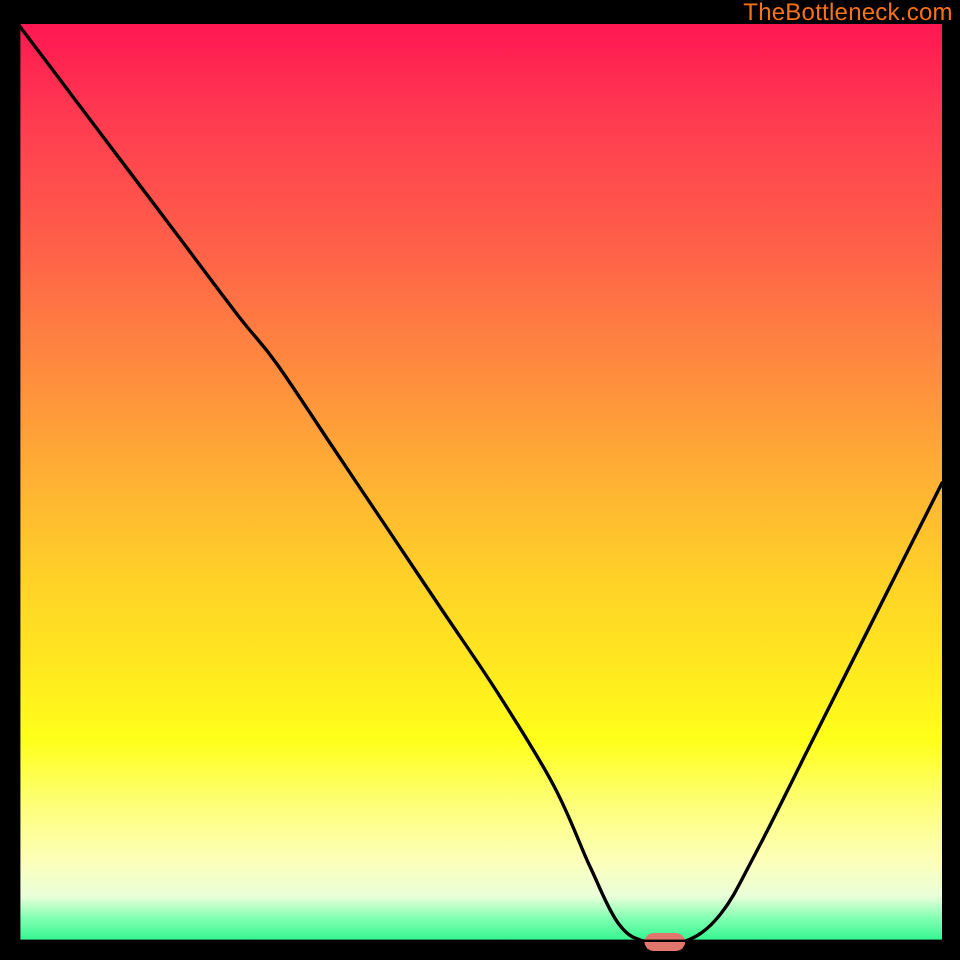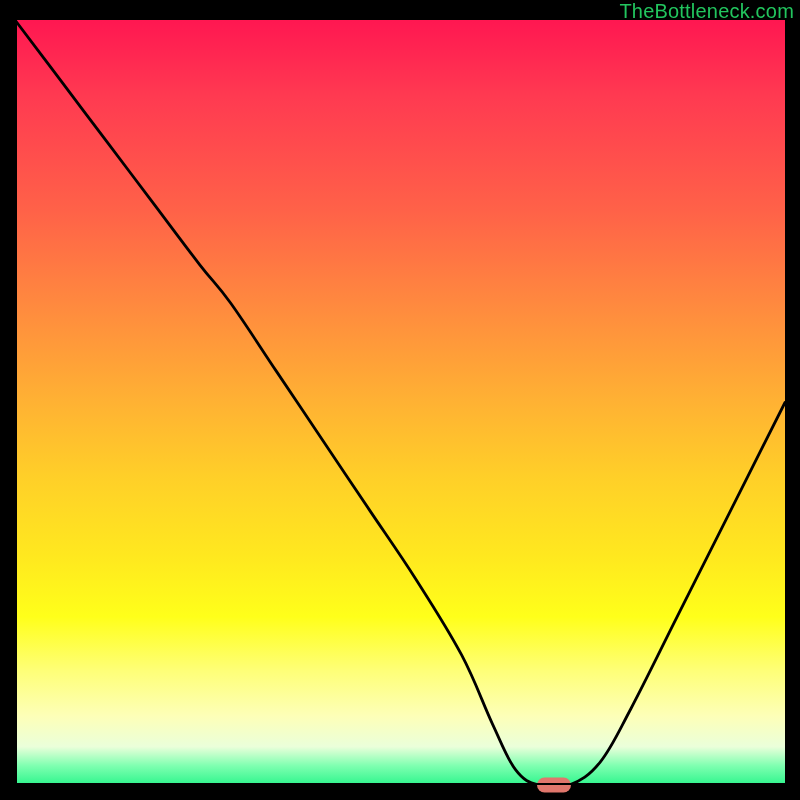--- a/index.html
+++ b/index.html
@@ -53,21 +53,21 @@
     left: 15px;
     bottom: 15px;
     width: 770px;
     height: 0;
     border-top: 2px solid #000;
   }
   .watermark {
     position: absolute;
     top: 0px;
     right: 6px;
-    color: #22c55e;
+    color: #f97316;
     font-size: 20px;
     font-weight: 500;
     letter-spacing: 0.2px;
     user-select: none;
     margin-left: 48px;
   }
   svg.curve {
     position: absolute;
     left: 15px;
     top: 20px;

